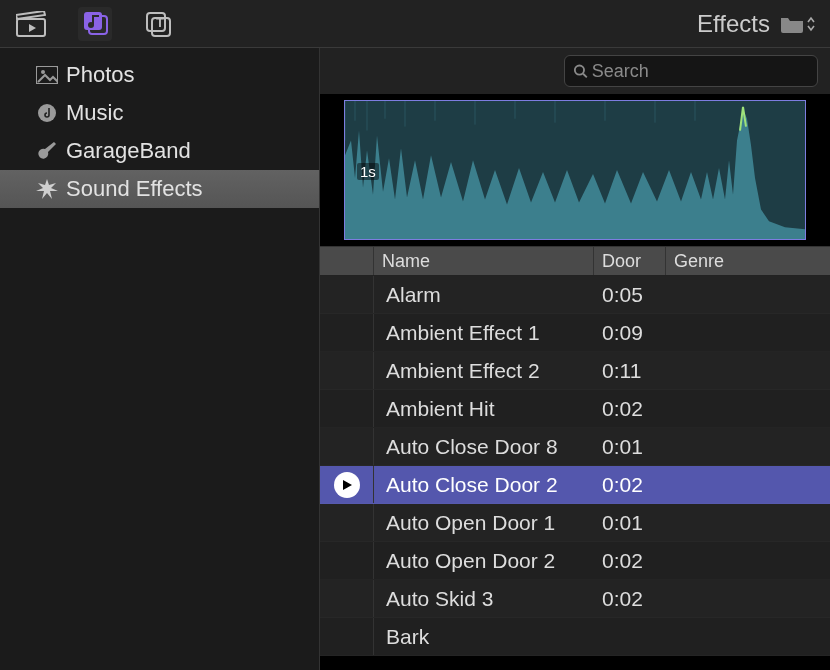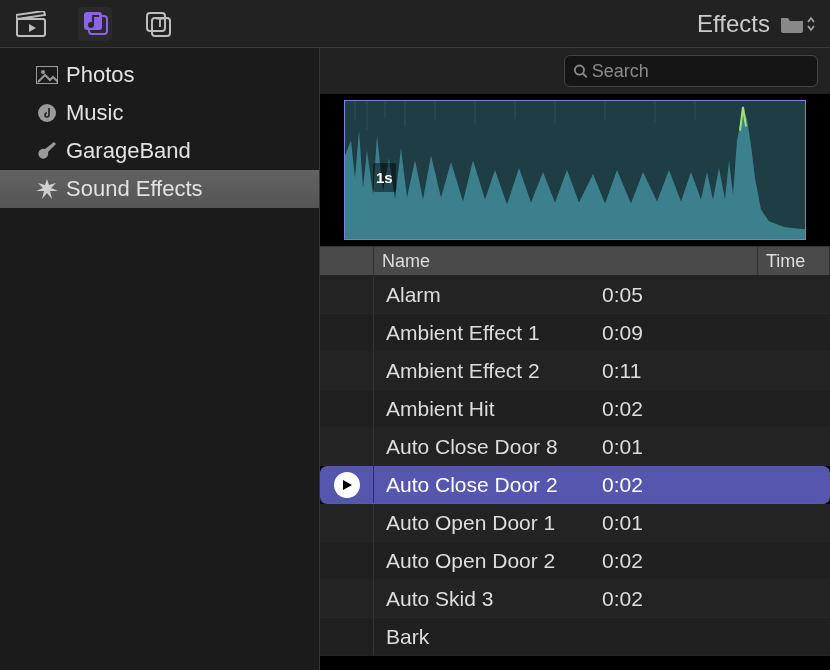--- a/index.html
+++ b/index.html
@@ -83,24 +83,24 @@
   .search input::placeholder { color: #8a8a8a; }
   .preview-wrap { padding: 6px 24px 6px 24px; }
   .waveform {
     width: 100%; height: 140px;
     border: 1px solid #7d7de0;
     background: #1e3d45;
     position: relative;
     overflow: hidden;
   }
   .waveform .ruler-tick {
-    position:absolute; left:28px; top:62px;
+    position:absolute; left:12px; top:62px;
     background: rgba(0,0,0,0.45);
-    color: #fff; font-size: 15px; font-weight: 700;
-    padding: 6px 3px; border-radius: 2px;
+    color: #fff; font-size: 15px; font-weight: 400;
+    padding: 0 3px; border-radius: 2px;
   }
   .table-header {
     display: flex;
     background: #4a4a4a;
     border-top: 1px solid #333;
     border-bottom: 1px solid #222;
     height: 30px;
     align-items: stretch;
     color: #ddd;
     font-size: 18px;
@@ -118,21 +118,20 @@
     color: #ddd;
     font-size: 21px;
     border-bottom: 1px solid rgba(255,255,255,0.02);
     cursor: pointer;
   }
   .row:nth-child(odd){ background:#232323; }
   .row:nth-child(even){ background:#202020; }
   .row.selected {
     background: #5457ad;
     color: #fff;
-    border-radius: 7px;
   }
   .row .cell { display:flex; align-items:center; height:100%; }
   .row .col-play { justify-content:center; }
   .row .col-name { padding-left: 12px; }
   .row .col-time { padding-left: 8px; }
   .row .col-genre{ padding-left: 8px; }
   .play-circle {
     width: 26px; height: 26px; border-radius: 50%;
     background:#fff; display:flex; align-items:center; justify-content:center;
   }
@@ -256,21 +255,22 @@
                 <line x1="350" y1="0" x2="350" y2="20"></line>
             </g>
           </svg>
           <span class="ruler-tick">1s</span>
         </div>
       </div>
 
       <div class="table-header">
         <div class="th col-play"></div>
         <div class="th col-name">Name</div>
-        <div class="th col-time">Time</div>
+        <div class="th col-time">Door</div>
+        <div class="th col-genre">Genre</div>
       </div>
 
       <div class="rows" id="rows">
           <div class="row">
             <div class="cell col-play"></div>
             <div class="cell col-name">Alarm</div>
             <div class="cell col-time">0:05</div>
             <div class="cell col-genre"></div>
           </div>
           <div class="row">

